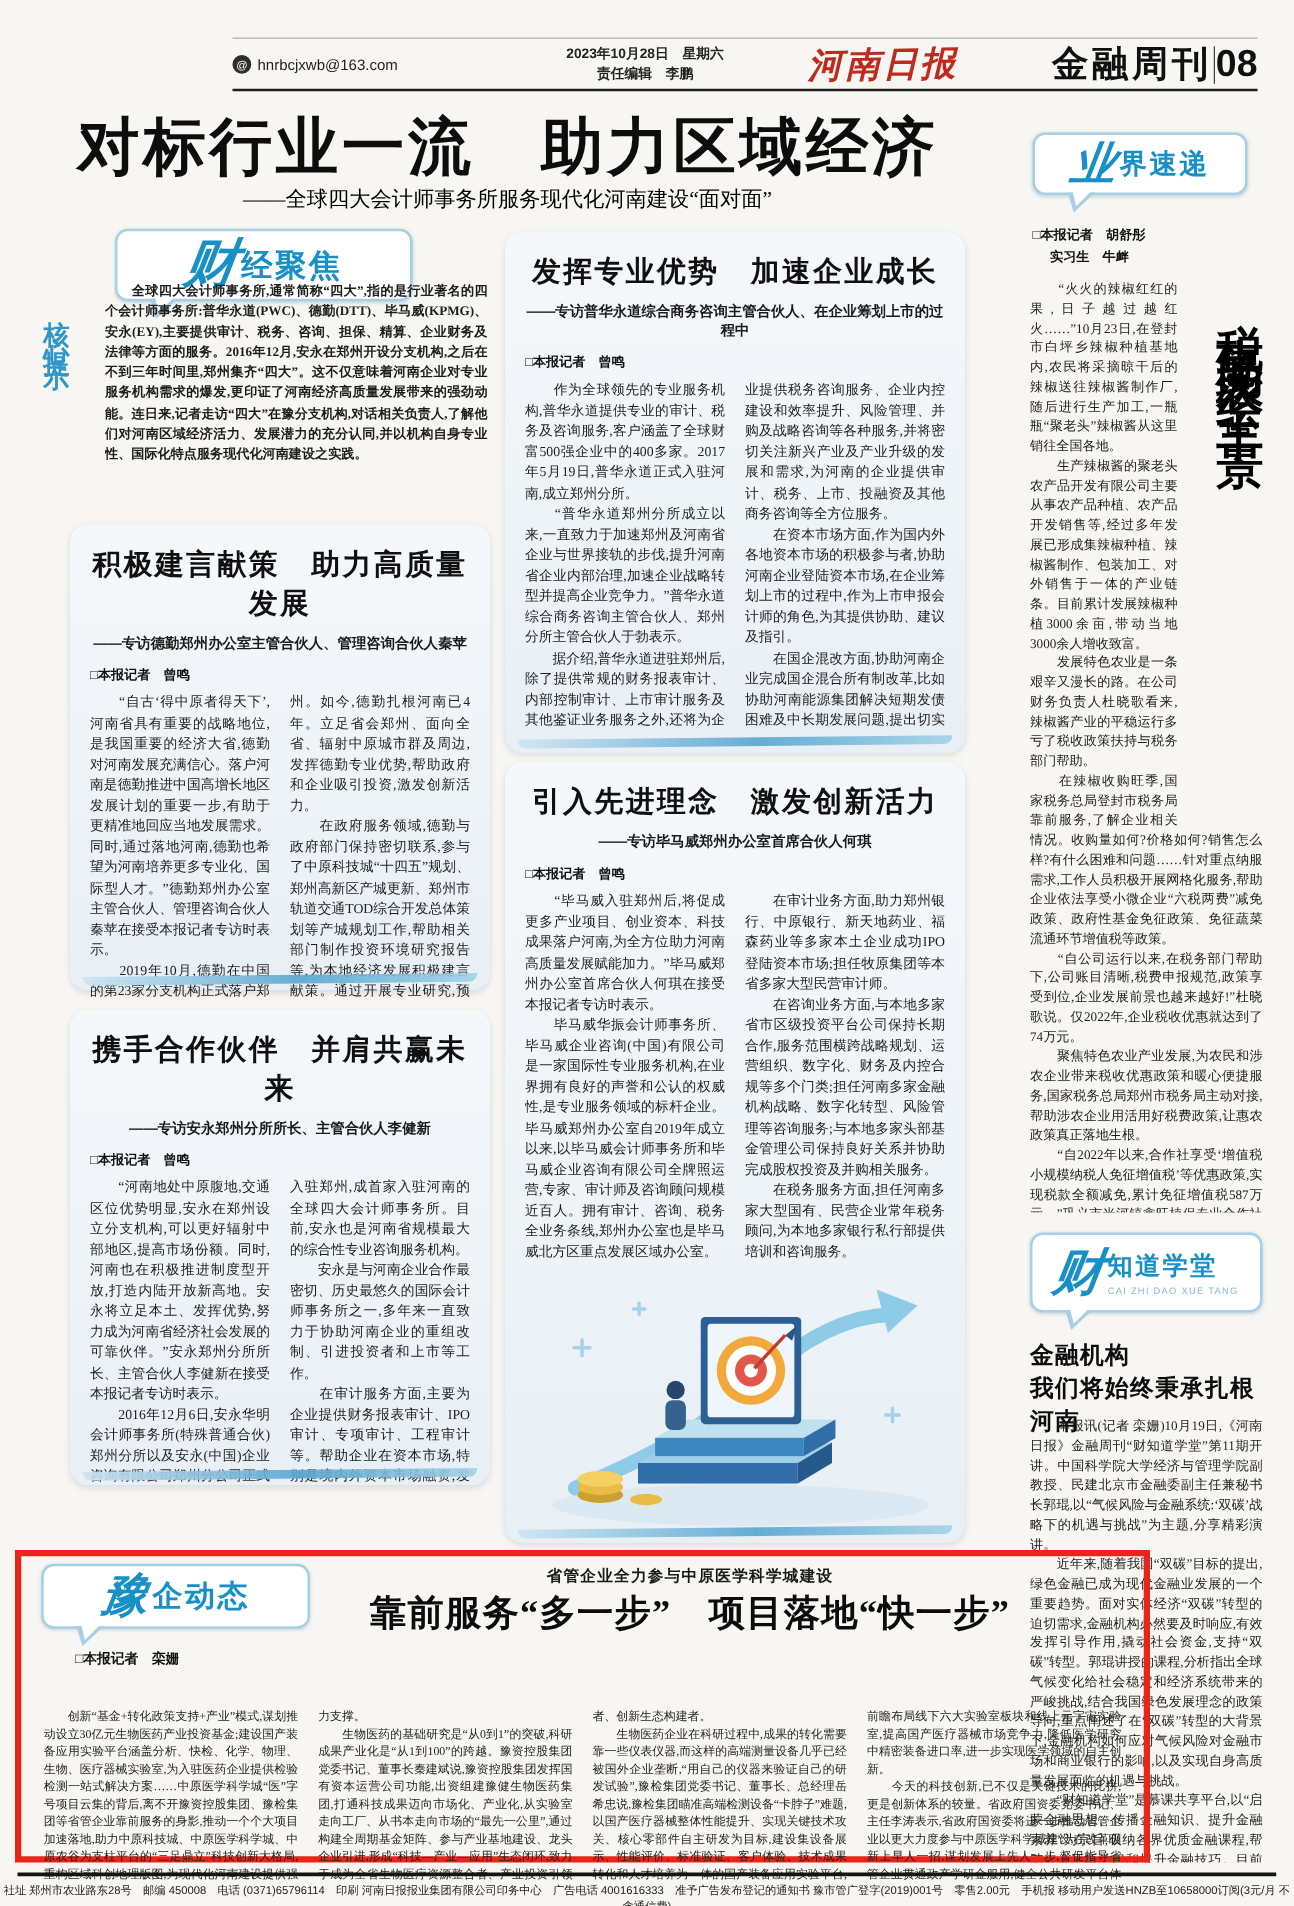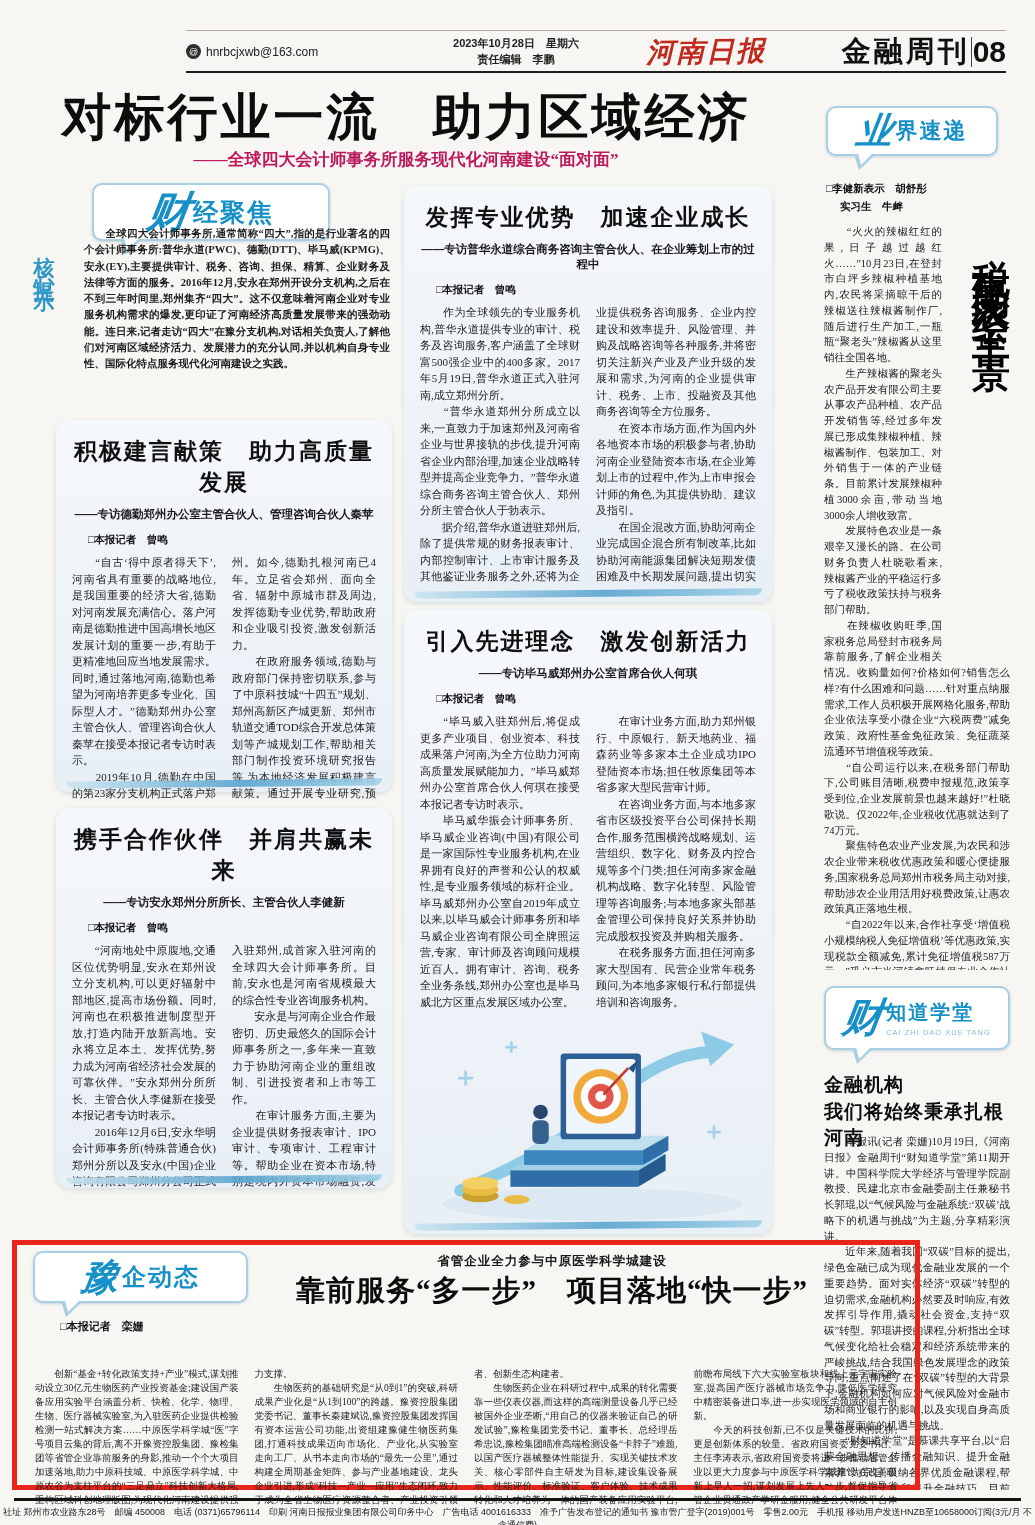--- a/index.html
+++ b/index.html
@@ -26,21 +26,21 @@
   .masthead { width:170px; text-align:center; font-size:28px; font-weight:900; font-style:italic;
     color:#c02a1e; letter-spacing:2px; transform:rotate(-1deg); }
   .section-wrap { flex:1; display:flex; align-items:center; justify-content:flex-end; gap:1px; }
   .section-name { font-family:"Liberation Sans",sans-serif; font-size:29px; font-weight:900; color:#101010; letter-spacing:3px; }
   .section-div { width:1px; height:30px; background:#444; }
   .page-no { font-family:"Liberation Sans",sans-serif; font-size:30px; font-weight:700; color:#101010; }
 
   
   .lead-head { left:40px; top:84px; width:732px; text-align:center; font-size:50px; font-weight:900;
     letter-spacing:3px; color:#0d0d0d; }
-  .lead-sub  { left:40px; top:148px; width:732px; text-align:center; font-size:17px; font-weight:700; color:#be185d; }
+  .lead-sub  { left:40px; top:148px; width:732px; text-align:center; font-size:17px; font-weight:400; color:#000000; }
 
   
   .bubble { position:absolute; background:#fff; border:2px solid #a8cfe3; border-radius:10px;
     display:flex; align-items:center; justify-content:center; gap:3px;
     box-shadow:0 1px 3px rgba(110,145,175,.35); }
   .bubble::before { content:""; position:absolute; left:26px; bottom:-16px; width:0; height:0;
     border-left:5px solid transparent; border-right:17px solid transparent; border-top:16px solid #a8cfe3; }
   .bubble::after { content:""; position:absolute; left:30px; bottom:-11px; width:0; height:0;
     border-left:3px solid transparent; border-right:12px solid transparent; border-top:12px solid #fff; }
   .bchar { font-style:italic; font-weight:900; font-size:42px; color:#1790c8; line-height:1; transform:skewX(-8deg); }
@@ -57,21 +57,21 @@
   
   .panel { position:absolute; background:linear-gradient(180deg,#f5f8fb 0%,#e8eff5 100%);
     border-radius:14px; box-shadow:0 2px 5px rgba(90,120,150,.2); padding:16px 16px 28px; }
   .panel::after { content:""; position:absolute; left:10px; right:10px; bottom:5px; height:7px;
     border-radius:0 0 14px 14px; transform:rotate(-0.6deg);
     background:linear-gradient(90deg,#cde5f1,#58a5cf 55%,#a3d2e8); opacity:.9; }
   .panel-title { font-family:"Liberation Sans",sans-serif; font-weight:800; font-size:23px;
     text-align:center; letter-spacing:2px; color:#101010; }
   .panel-sub { font-family:"Liberation Sans",sans-serif; font-weight:700; font-size:11.5px;
     text-align:center; margin-top:9px; color:#1a1a1a; }
-  .byline { font-family:"Liberation Sans",sans-serif; font-weight:700; font-size:10.5px; margin:11px 16px 7px; color:#111; }
+  .byline { font-family:"Liberation Sans",sans-serif; font-weight:700; font-size:10.5px; margin:11px 0 7px; color:#111; }
   .cols2 { column-count:2; column-gap:16px; font-size:11px; line-height:1.5;
     text-align:justify; white-space:pre-line; overflow:hidden; }
   .h252 { height:252px; } .h258 { height:258px; } .h296 { height:296px; } .h300 { height:300px; }
   .illus { display:block; margin:4px auto 0; }
 
   
   .r-byline { left:826px; top:180px; width:182px; font-family:"Liberation Sans",sans-serif;
     font-weight:700; font-size:10.5px; line-height:1.7; color:#111; }
   .r-art1 { left:824px; top:224px; width:186px; height:746px; overflow:hidden;
     font-size:10.5px; line-height:1.5; text-align:justify; }
@@ -210,21 +210,21 @@
     </g>
   </svg>
 </div>
 
 <div class="bubble" style="left:826px;top:106px;width:172px;height:50px;">
   <span class="bchar" style="font-size:36px;">业</span>
   <span class="blabel" style="font-size:22px;">界速递</span>
 </div>
 
 <div class="abs r-byline">
-  <div>□李健新表示　胡舒彤</div>
+  <div>□本报记者　胡舒彤</div>
   <div style="padding-left:14px;">实习生　牛衅</div>
 </div>
 
 <div class="abs r-art1">
   <div class="v-headline">税惠助农绘『丰』景</div>
   <span class="flow">　　“火火的辣椒红红的果,日子越过越红火……”10月23日,在登封市白坪乡辣椒种植基地内,农民将采摘晾干后的辣椒送往辣椒酱制作厂,随后进行生产加工,一瓶瓶“聚老头”辣椒酱从这里销往全国各地。
 　　生产辣椒酱的聚老头农产品开发有限公司主要从事农产品种植、农产品开发销售等,经过多年发展已形成集辣椒种植、辣椒酱制作、包装加工、对外销售于一体的产业链条。目前累计发展辣椒种植3000余亩,带动当地3000余人增收致富。
 　　发展特色农业是一条艰辛又漫长的路。在公司财务负责人杜晓歌看来,辣椒酱产业的平稳运行多亏了税收政策扶持与税务部门帮助。
 　　在辣椒收购旺季,国家税务总局登封市税务局靠前服务,了解企业相关情况。收购量如何?价格如何?销售怎么样?有什么困难和问题……针对重点纳服需求,工作人员积极开展网格化服务,帮助企业依法享受小微企业“六税两费”减免政策、政府性基金免征政策、免征蔬菜流通环节增值税等政策。
 　　“自公司运行以来,在税务部门帮助下,公司账目清晰,税费申报规范,政策享受到位,企业发展前景也越来越好!”杜晓歌说。仅2022年,企业税收优惠就达到了74万元。

